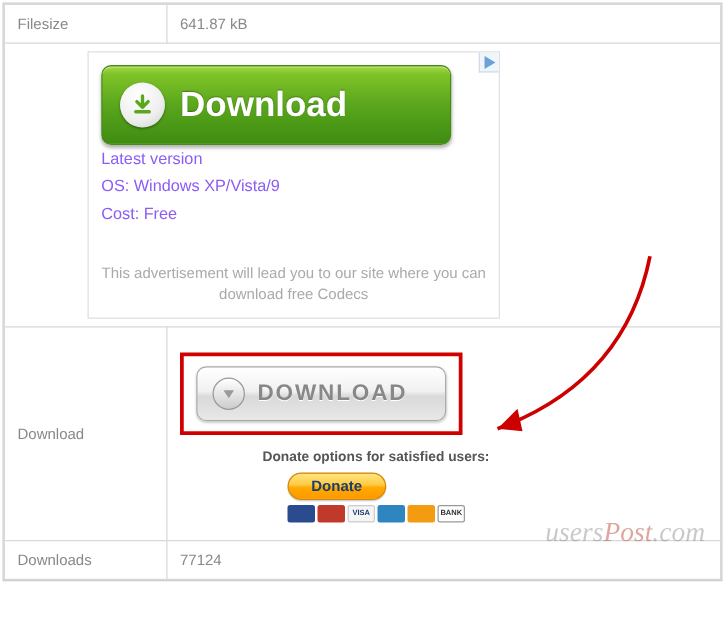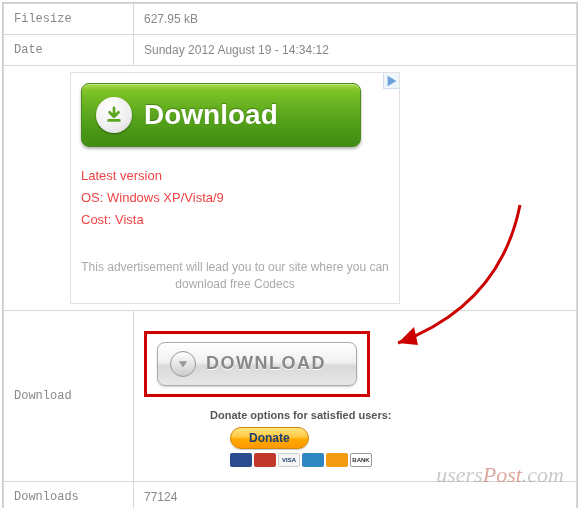--- a/index.html
+++ b/index.html
@@ -20,21 +20,20 @@
     }
     td {
       border: 1px solid #d8d8d8;
       padding: 8px 10px;
       vertical-align: top;
       color: #888;
     }
     td.label {
       width: 130px;
       color: #888;
-      font-family: Liberation Mono, monospace;
     }
     .ad-cell {
       padding: 6px;
     }
     .ad-wrapper {
       margin-left: 60px;
       width: 330px;
       border: 1px solid #e0e0e0;
       padding: 10px;
       position: relative;
@@ -73,22 +72,21 @@
       margin-right: 12px;
       box-shadow: 0 1px 2px rgba(0,0,0,0.4);
     }
     .green-btn-text {
       color: #fff;
       font-size: 28px;
       font-weight: bold;
       text-shadow: 0 -1px 1px rgba(0,0,0,0.3);
     }
     .ad-info {
-      margin-top: 18px;
-      color: #ef4444;
+      color: #8b5cf6;
       font-size: 13px;
       line-height: 1.7;
     }
     .ad-disclaimer {
       margin-top: 28px;
       color: #aaa;
       font-size: 12px;
       line-height: 1.4;
       text-align: center;
     }
@@ -186,46 +184,42 @@
     }
   </style>
 </head>
 <body>
 
 <div class="container">
 <table>
   <tbody>
         <tr>
     <td class="label">Filesize</td>
-    <td>627.95 kB</td>
-  </tr>
-  <tr>
-    <td class="label">Date</td>
-    <td>Sunday 2012 August 19 - 14:34:12</td>
+    <td>641.87 kB</td>
   </tr>
   <tr>
     <td class="ad-cell" colspan="2">
       <div class="ad-wrapper">
         <div class="ad-choices-icon">
           <svg viewBox="0 0 16 16">
                   <path d="M3 2 L13 8 L3 14 Z" fill="#6ca0d8"></path>
                 </svg>
         </div>
         <div class="green-btn">
           <div class="green-circle">
             <svg width="18" height="18" viewBox="0 0 20 20">
                     <path d="M10 2 L10 12 M10 12 L5 7 M10 12 L15 7 M4 16 L16 16" stroke="#5aa61d" stroke-width="3" fill="none" stroke-linecap="round"></path>
                   </svg>
           </div>
           <span class="green-btn-text">Download</span>
         </div>
         <div class="ad-info">
           <div>Latest version</div>
           <div>OS: Windows XP/Vista/9</div>
-          <div>Cost: Vista</div>
+          <div>Cost: Free</div>
         </div>
         <div class="ad-disclaimer">This advertisement will lead you to our site where you can download free Codecs</div>
       </div>
     </td>
   </tr>
   <tr>
     <td class="label" style="vertical-align:middle">Download</td>
     <td class="download-cell">
       <div class="highlight-box">
         <div class="gray-btn">

